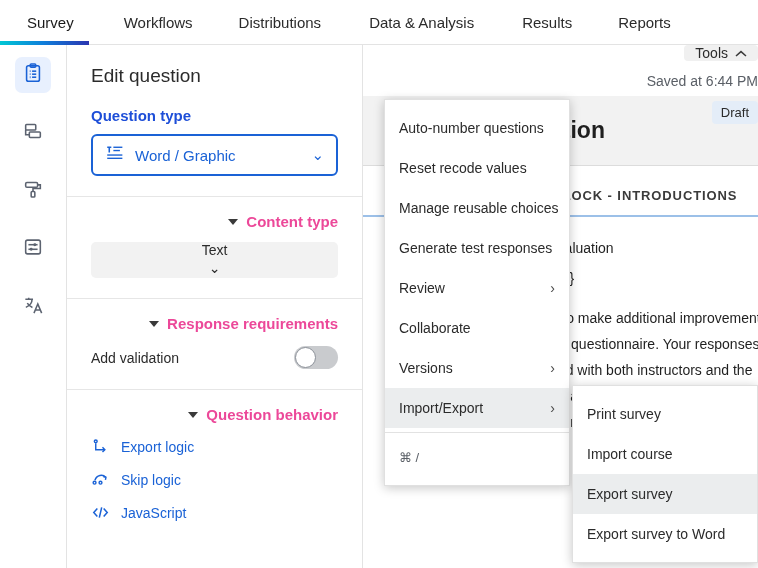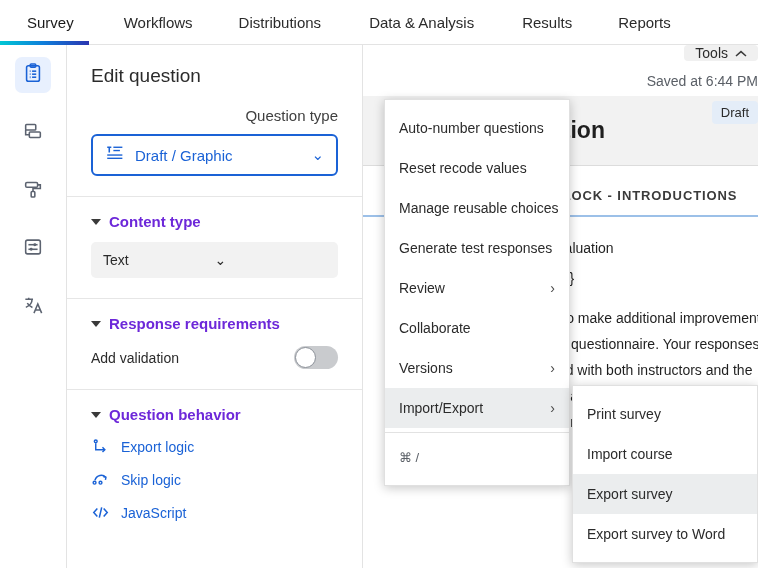--- a/index.html
+++ b/index.html
@@ -40,35 +40,35 @@
     color:#5c6370;
   }
   .rail-btn.active { background:#e8f0fe; color:#1a62d6; }
 
   
   .editpanel {
     position:absolute; top:45px; left:67px; width:296px; height:523px;
     background:#fff; border-right:1px solid #e3e3e3; overflow:hidden;
   }
   .ep-title { font-size:19px; color:#2b2b2b; padding:20px 24px 0 24px; }
-  .ep-label { font-size:15px; font-weight:normal; color:#404040; padding:20px 24px 0 24px;text-align:right; }
+  .ep-label { font-size:15px; font-weight:bold; color:#1d4ed8; padding:20px 24px 0 24px; }
   .qtype-select {
     margin:10px 24px 0 24px; height:42px; border:2px solid #1a62d6; border-radius:6px;
     display:flex; align-items:center; padding:0 12px; cursor:pointer; background:#fff;
   }
   .qtype-text { font-size:15px; color:#1a62d6; margin-left:10px; flex:1; }
   .sec-divider { height:1px; background:#e6e6e6; margin:20px 0 0 0; }
   .section-head {
     display:flex; align-items:center; gap:8px;
-    font-size:15px; font-weight:bold; color:#6d28d9; padding:16px 24px 0 24px; cursor:pointer;
+    font-size:15px; font-weight:bold; color:#ec4899; padding:16px 24px 0 24px; cursor:pointer;justify-content:flex-end;
   }
   .caret-down { width:0;height:0;border-left:5px solid transparent;border-right:5px solid transparent;border-top:6px solid #3a3a3a; }
   .plain-select {
     margin:12px 24px 0 24px; height:36px; background:#f2f2f2; border-radius:5px;
-    display:flex; align-items:center; padding:0 12px; cursor:pointer;
+    display:flex; align-items:center; padding:0 12px; cursor:pointer;flex-direction:column;
   }
   .plain-select span { font-size:14px; color:#2b2b2b; flex:1; }
   .chev { color:#444; font-size:13px; }
   .chev-blue { color:#1a62d6; font-size:15px; }
   .row-toggle {
     display:flex; align-items:center; padding:14px 24px 0 24px;
   }
   .row-toggle .lbl { font-size:14px; color:#2b2b2b; flex:1; }
   .toggle {
     width:44px; height:23px; border-radius:12px; background:#c9cbce; position:relative; cursor:pointer;
@@ -223,21 +223,21 @@
     <div class="qtype-select">
       <span>
         <svg width="20" height="18" viewBox="0 0 24 22" fill="none" stroke="#1a62d6" stroke-width="1.7">
           <path d="M2.5 4 h5 M5 4 v6.5" stroke-width="1.9"></path>
           <line x1="10" y1="4" x2="21" y2="4"></line>
           <line x1="10" y1="8" x2="18" y2="8"></line>
           <line x1="2.5" y1="13.5" x2="21" y2="13.5"></line>
           <line x1="2.5" y1="17.5" x2="21" y2="17.5"></line>
         </svg>
       </span>
-      <span class="qtype-text">Draft / Graphic</span>
+      <span class="qtype-text">Word / Graphic</span>
       <span class="chev-blue">⌄</span>
     </div>
 
     <div class="sec-divider"></div>
 
     <div class="section-head">
       <span class="caret-down"></span>
       <span>Content type</span>
     </div>
     <div class="plain-select">

